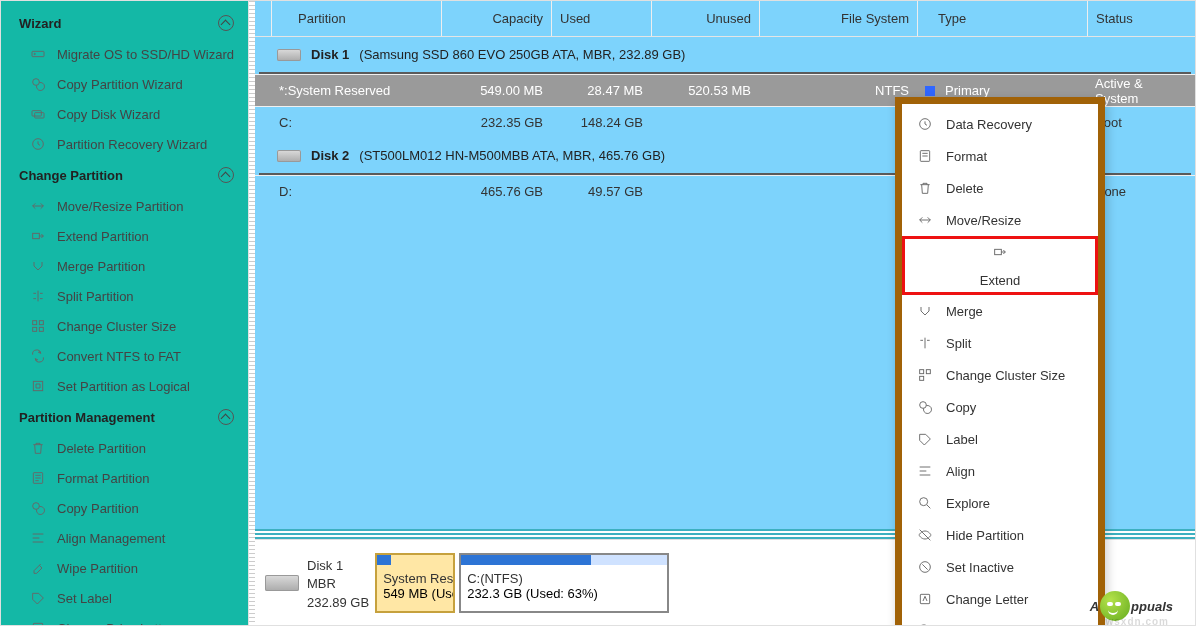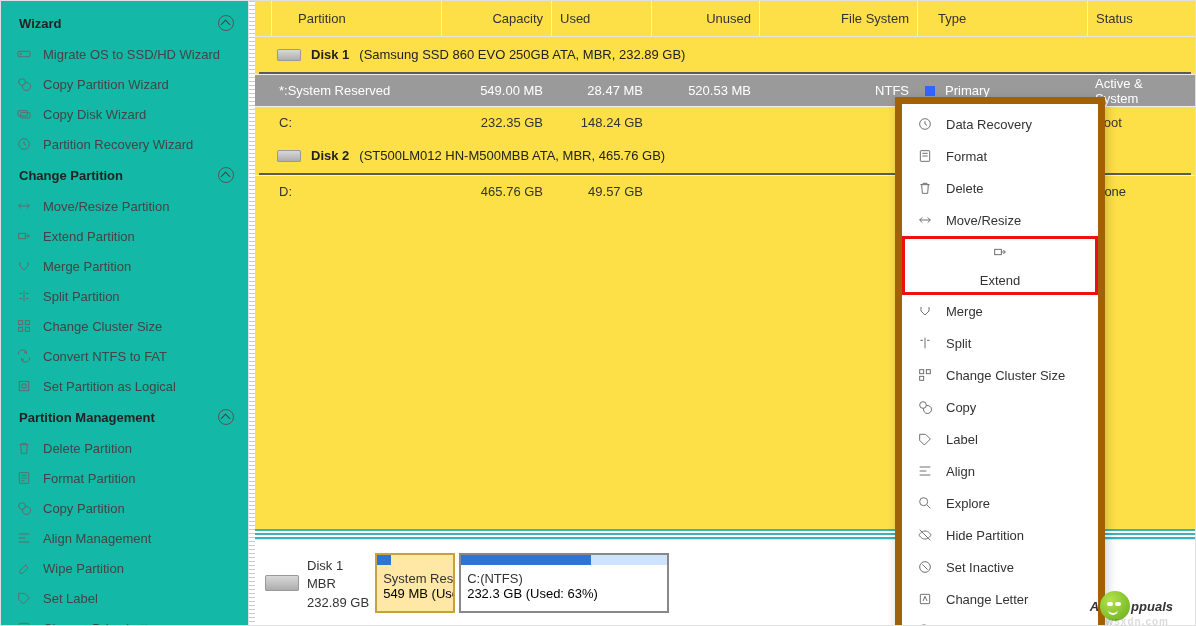--- a/index.html
+++ b/index.html
@@ -1,24 +1,24 @@
 <!DOCTYPE html>
 <html><head>
 <meta charset="utf-8">
 <style>
 * { box-sizing: border-box; margin: 0; padding: 0; font-family: "Segoe UI", Arial, sans-serif; font-size: 13px; }
 body { width: 1196px; height: 626px; background: #fff; overflow: hidden; display: flex; border: 1px solid #e0e0e0; position: relative; }
 .sidebar { width: 248px; background: #14b8a6; border-right: 1px solid #e0e0e0; overflow-y: auto; padding-top: 6px; }
 .side-group-header { font-weight: 700; color: #222; padding: 8px 14px 8px 18px; display: flex; align-items: center; justify-content: space-between; cursor: pointer; }
 .chevron { width: 16px; height: 16px; border: 1px solid #555; border-radius: 50%; position: relative; }
 .chevron::before { content: ""; position: absolute; left: 3px; top: 5px; width: 6px; height: 6px; border-left: 1.5px solid #444; border-top: 1.5px solid #444; transform: rotate(45deg); }
-.side-item { display: flex; align-items: center; gap: 10px; padding: 6px 8px 6px 14px; color: #444; cursor: pointer; }
+.side-item { display: flex; align-items: center; gap: 10px; padding: 6px 8px 6px 28px; color: #444; cursor: pointer; }
 .side-icon { width: 18px; height: 18px; display: flex; align-items: center; justify-content: center; color: #666; flex-shrink: 0; }
 .drag-handle { width: 6px; background: repeating-linear-gradient(#ccc 0 1px, transparent 1px 4px); cursor: ew-resize; }
-.main { flex: 1; display: flex; flex-direction: column; background: #fde047; position: relative; }
+.main { flex: 1; display: flex; flex-direction: column; background: #7dd3fc; position: relative; }
 .table-header { display: flex; height: 36px; border-bottom: 1px solid #e5e5e5; color: #333; }
 .th { display: flex; align-items: center; padding: 0 8px; border-right: 1px solid #eee; }
 .th:last-child { border-right: none; }
 .col-part { width: 170px; padding-left: 26px; }
 .col-cap { width: 110px; justify-content: flex-end; }
 .col-used { width: 100px; }
 .col-unused { width: 108px; justify-content: flex-end; }
 .col-fs { width: 158px; justify-content: flex-end; }
 .col-type { width: 170px; padding-left: 20px; }
 .col-status { flex: 1; padding-left: 8px; }

